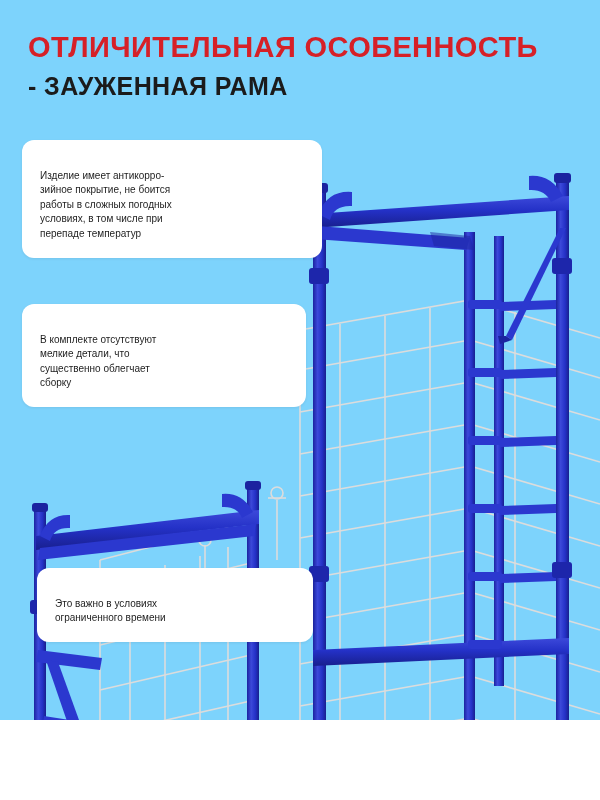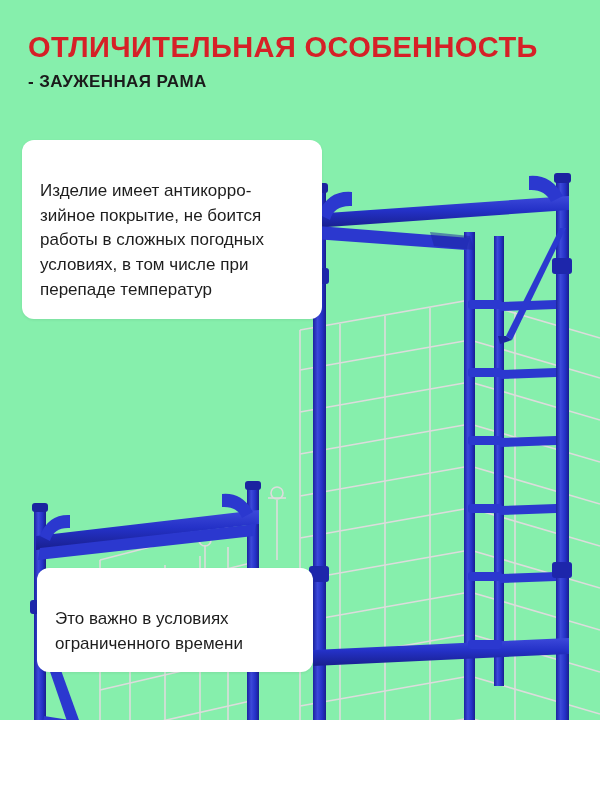--- a/index.html
+++ b/index.html
@@ -5,21 +5,21 @@
   html, body {
     margin: 0;
     padding: 0;
     background: #ffffff;
   }
   #page {
     position: relative;
     width: 600px;
     height: 720px;
     overflow: hidden;
-    background: #86efac;
+    background: #7dd3fc;
     font-family: "Liberation Sans", sans-serif;
   }
   
   .bg-svg {
     position: absolute;
     inset: 0;
     width: 600px;
     height: 800px;
   }
   
@@ -32,36 +32,36 @@
   .heading-line1 {
     font-size: 29px;
     font-weight: bold;
     color: #d62027;
     letter-spacing: 0.4px;
     line-height: 1.18;
     margin: 0;
     text-transform: uppercase;
   }
   .heading-line2 {
-    font-size: 17px;
+    font-size: 25px;
     font-weight: bold;
     color: #1b1b1b;
     letter-spacing: 0.4px;
     line-height: 1.18;
     margin: 8px 0 0 0;
     text-transform: uppercase;
   }
   
   .callout {
     position: absolute;
     background: #ffffff;
     border-radius: 12px;
     padding: 14px 18px 16px 18px;
     color: #1d1d1d;
-    font-size: 17px;
+    font-size: 10px;
     line-height: 1.46;
     box-shadow: 0 1px 3px rgba(0,0,0,0.07);
     white-space: pre-line;
     z-index: 5;
   }
   #callout-0 { left: 22px; top: 140px; width: 264px; }
   #callout-1 { left: 22px; top: 304px; width: 248px; }
   #callout-2 { left: 37px; top: 568px; width: 240px; }
 
   
@@ -218,18 +218,24 @@
     <h2 class="heading-line2">- ЗАУЖЕННАЯ РАМА</h2>
   </div>
 
   <div class="callout" id="callout-0">
     <span>Изделие имеет антикорро-
 зийное покрытие, не боится
 работы в сложных погодных
 условиях, в том числе при
 перепаде температур</span>
   </div>
+  <div class="callout" id="callout-1">
+    <span>В комплекте отсутствуют
+мелкие детали, что
+существенно облегчает
+сборку</span>
+  </div>
   <div class="callout" id="callout-2">
     <span>Это важно в условиях
 ограниченного времени</span>
   </div>
 
 </div>
 
 </body></html>

